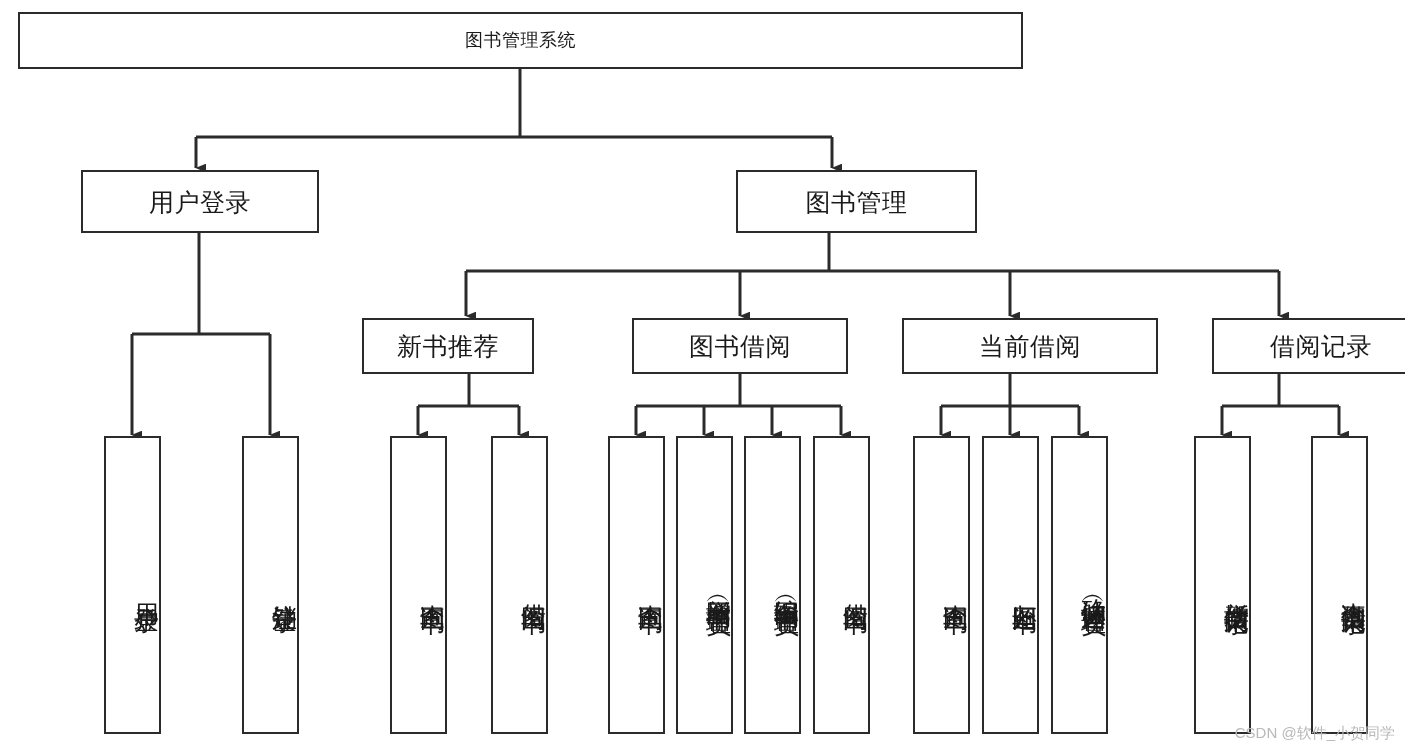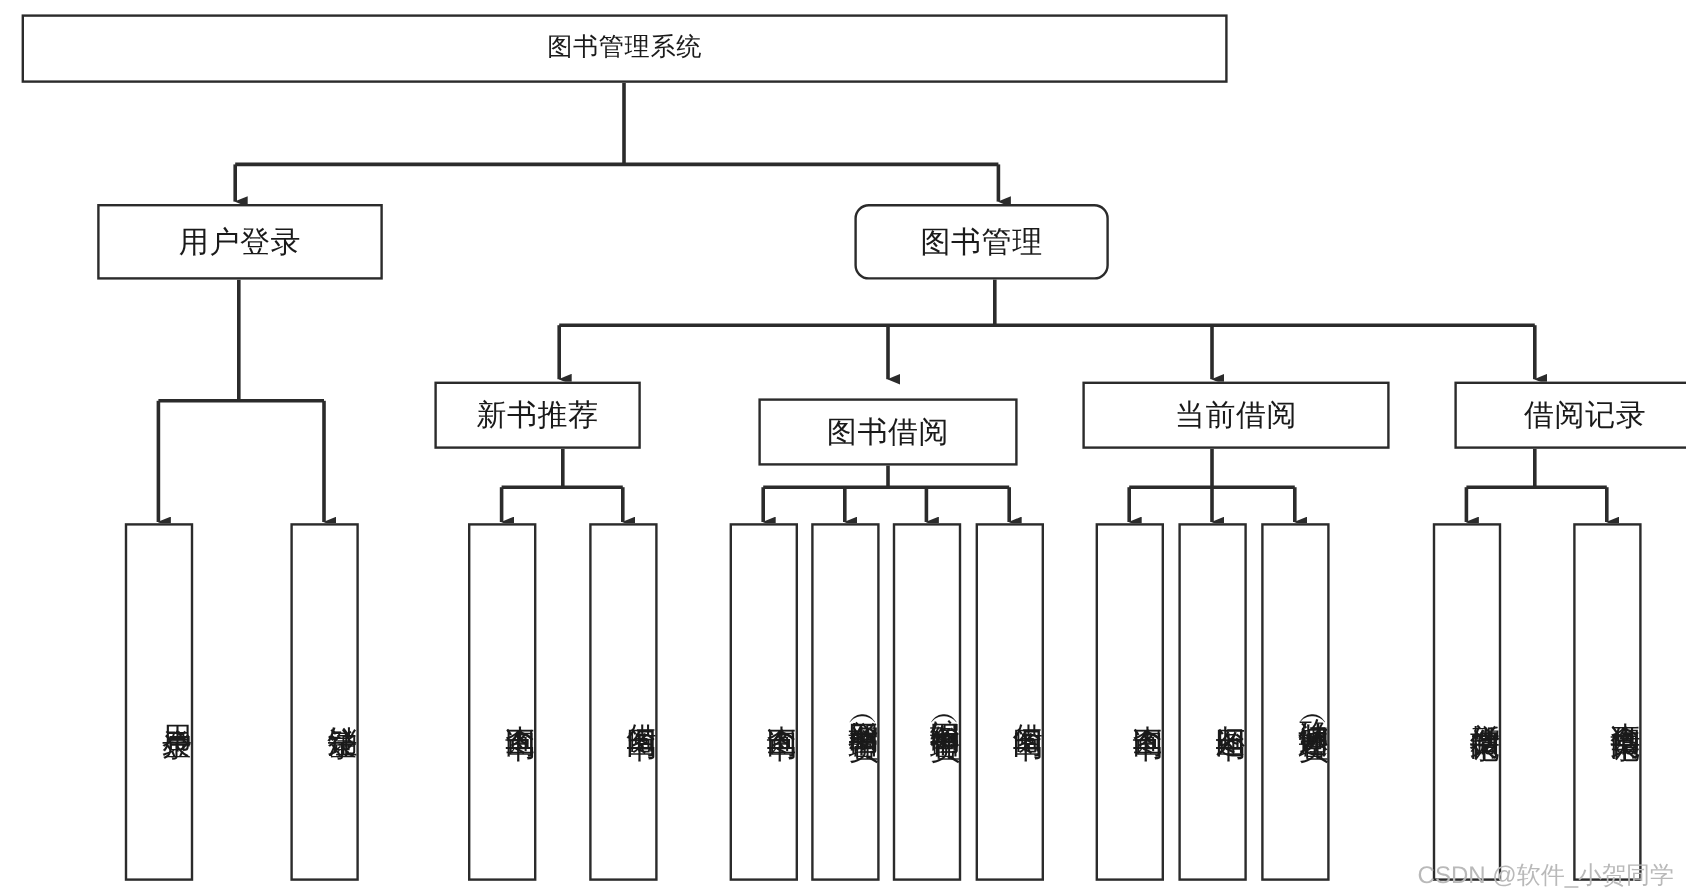--- a/index.html
+++ b/index.html
@@ -36,21 +36,21 @@
     color: #1a1a1a;
     line-height: 1.28;
     z-index: 2;
   }
   .node-h {
     font-size: 25px;
     letter-spacing: 0.5px;
     white-space: nowrap;
   }
   .node-root {
-    font-size: 21px;
+    font-size: 18px;
   }
   .node-v {
     writing-mode: vertical-rl;
     text-orientation: upright;
     font-size: 25px;
     letter-spacing: 2px;
     align-items: flex-start;
     justify-content: center;
     padding-top: 6px;
     white-space: nowrap;
@@ -58,21 +58,21 @@
   }
   .node-v > span {
     writing-mode: vertical-rl;
     text-orientation: upright;
     display: block;
   }
   .watermark {
     position: absolute;
     right: 10px;
     bottom: 4px;
-    font-size: 20px;
+    font-size: 15px;
     color: #b9b9b9;
     z-index: 5;
     white-space: nowrap;
     font-family: "Liberation Sans", "DejaVu Sans", sans-serif;
   }
 </style>
 </head>
 <body>
 
 <div id="diagram-root">
@@ -128,28 +128,28 @@
     </g>
   </svg>
 
   <div class="node node-h node-root" style="left:18px; top:12px; width:1005px; height:57px;">
     <span>图书管理系统</span>
   </div>
 
   <div class="node node-h" style="left:81px; top:170px; width:238px; height:63px;">
     <span>用户登录</span>
   </div>
-  <div class="node node-h" style="left:712px; top:170px; width:212px; height:63px;border-radius:12px;">
+  <div class="node node-h" style="left:736px; top:170px; width:241px; height:63px;">
     <span>图书管理</span>
   </div>
 
   <div class="node node-h" style="left:362px; top:318px; width:172px; height:56px;">
     <span>新书推荐</span>
   </div>
-  <div class="node node-h" style="left:632px; top:332px; width:216px; height:56px;">
+  <div class="node node-h" style="left:632px; top:318px; width:216px; height:56px;">
     <span>图书借阅</span>
   </div>
   <div class="node node-h" style="left:902px; top:318px; width:256px; height:56px;">
     <span>当前借阅</span>
   </div>
   <div class="node node-h" style="left:1212px; top:318px; width:218px; height:56px;">
     <span>借阅记录</span>
   </div>
 
   <div class="node node-v" style="left:104px; top:436px; width:57px; height:298px;">

